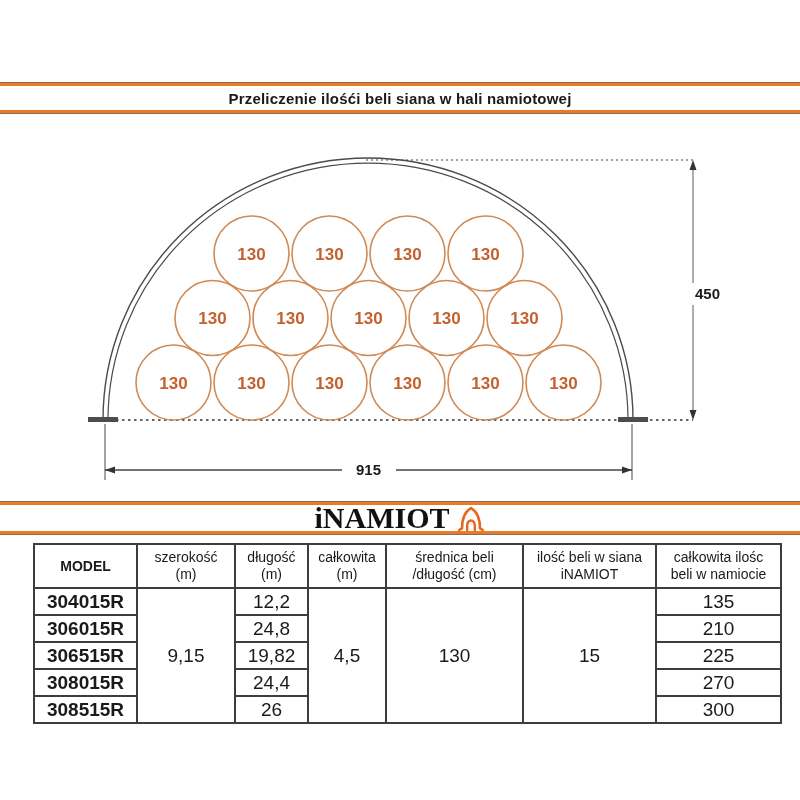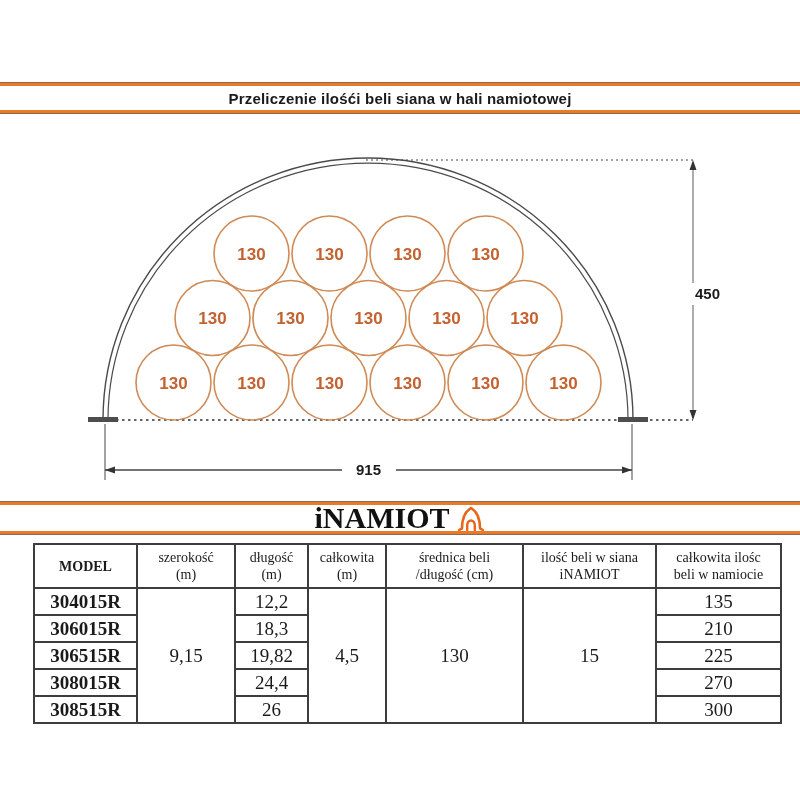--- a/index.html
+++ b/index.html
@@ -24,21 +24,21 @@
     position:absolute;top:504px;left:0;width:800px;height:28px;
     display:flex;align-items:center;justify-content:center;gap:6px;
   }
   .brand-text{
     font-family:"Liberation Serif",serif;font-weight:700;font-size:30px;
     color:#111;line-height:28px;letter-spacing:0;
   }
 
   .spec-table{
     position:absolute;top:543px;left:33px;
-    border-collapse:collapse;table-layout:fixed;width:747px;font-family:Liberation Serif, serif;
+    border-collapse:collapse;table-layout:fixed;width:747px;
   }
   .spec-table th,.spec-table td{
     border:2px solid #3d3d3d;text-align:center;vertical-align:middle;
     padding:0;color:#1a1a1a;background:#fff;
   }
   .spec-table thead th{height:42px;font-weight:normal;font-size:14px;line-height:17px;}
   .spec-table thead th.model-h{font-weight:bold;font-size:14px;}
   .spec-table tbody td{height:25px;font-size:19px;}
   .spec-table tbody td.model-cell{font-weight:bold;}
 </style>
@@ -167,21 +167,21 @@
         <td class="model-cell">304015R</td>
         <td rowspan="5">9,15</td>
         <td>12,2</td>
         <td rowspan="5">4,5</td>
         <td rowspan="5">130</td>
         <td rowspan="5">15</td>
         <td>135</td>
       </tr>
       <tr>
         <td class="model-cell">306015R</td>
-        <td>18,3</td>
+        <td>24,8</td>
         <td>210</td>
       </tr>
       <tr>
         <td class="model-cell">306515R</td>
         <td>19,82</td>
         <td>225</td>
       </tr>
       <tr>
         <td class="model-cell">308015R</td>
         <td>24,4</td>

